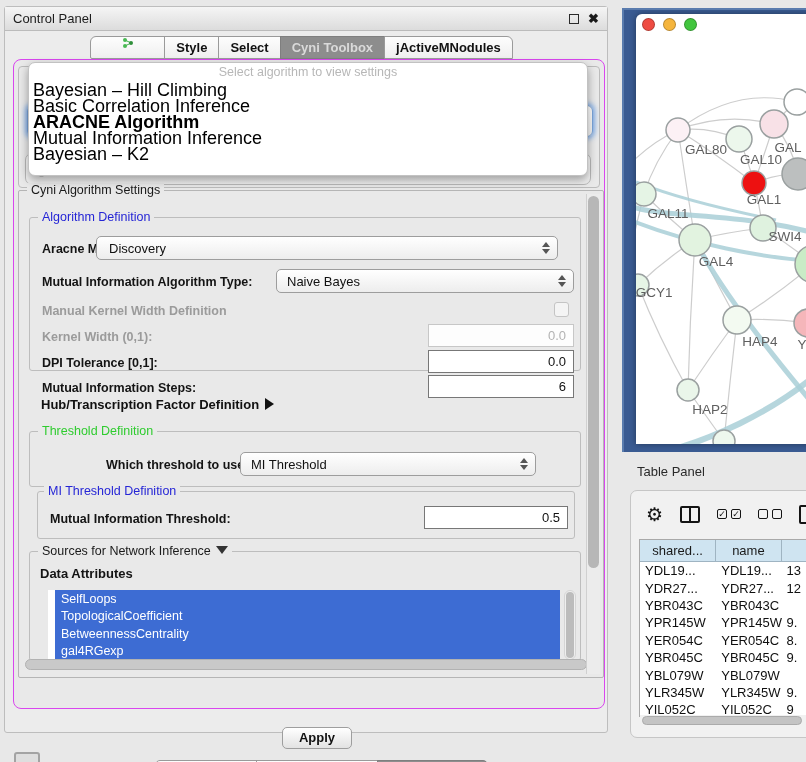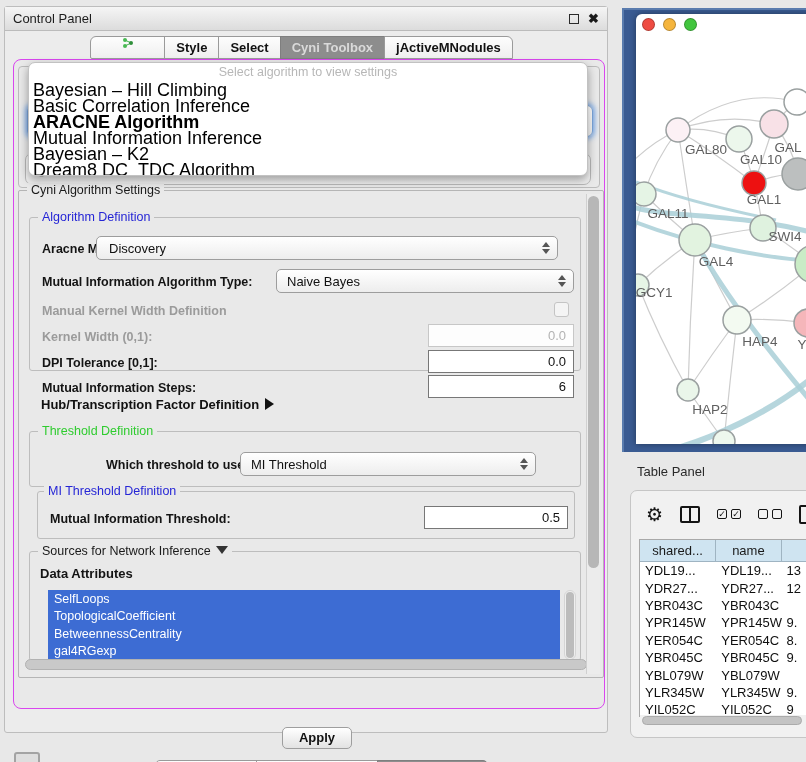--- a/index.html
+++ b/index.html
@@ -74,21 +74,21 @@
   .field.disabled { border-color:#c7c7c7; color:#b3b3b3; background:#fdfdfd; }
 
   .checkbox { position:absolute; width:15px; height:15px; border:1px solid #c4c4c4;
     border-radius:3px; background:#f4f4f4; }
 
   .arrow-right { display:inline-block; width:0; height:0; border-top:6px solid transparent;
     border-bottom:6px solid transparent; border-left:9px solid #111; vertical-align:-1px; margin-left:6px; }
   .arrow-down { display:inline-block; width:0; height:0; border-left:6px solid transparent;
     border-right:6px solid transparent; border-top:8px solid #333; vertical-align:1px; margin-left:5px; }
 
-  .attr-list { position:absolute; left:18px; top:38px; width:512px; height:70px; background:#fff; overflow:hidden; }
+  .attr-list { position:absolute; left:18px; top:38px; width:512px; height:70px; background:#fff; overflow:hidden;padding-left:7px; }
   .attr-item { height:17.5px; font-size:12.5px; color:#fff; background:#3d6cd3; padding-left:6px;
     display:flex; align-items:center; }
   .attr-scroll { position:absolute; left:534px; top:38px; width:12px; height:70px; background:#efefef; border:1px solid #d5d5d5; border-radius:6px; }
   .attr-scroll .thumb { position:absolute; left:1px; top:1px; width:8px; height:66px; background:#bcbcbc; border-radius:5px; }
 
   .vscroll { position:absolute; right:3px; top:3px; width:14px; height:480px;
     background:#ececec; border-left:1px solid #d0d0d0; }
   .vscroll .thumb { position:absolute; left:1px; top:2px; width:11px; height:372px;
     background:#b7b7b7; border-radius:6px; }
   .hscroll-thumb { position:absolute; left:6px; top:468px; width:562px; height:11px;
@@ -191,21 +191,20 @@
       </div>
 
       <div class="popup">
         <div class="popup-header">Select algorithm to view settings</div>
         <div id="popup-items">
             <div class="popup-item">Bayesian – Hill Climbing</div>
             <div class="popup-item">Basic Correlation Inference</div>
             <div class="popup-item bold">ARACNE Algorithm</div>
             <div class="popup-item">Mutual Information Inference</div>
             <div class="popup-item">Bayesian – K2</div>
-            <div class="popup-item">Dream8 DC_TDC Algorithm</div>
           </div>
       </div>
 
       <div class="cyni-panel">
         <span class="legend" style="left:8px;">Cyni Algorithm Settings</span>
 
         <div class="group" style="left:10px; top:26px; width:552px; height:154px;">
           <span class="legend blue" style="left:8px;">Algorithm Definition</span>
 
           <span class="lbl" style="left:12px; top:24px;">Aracne Mode:</span>

